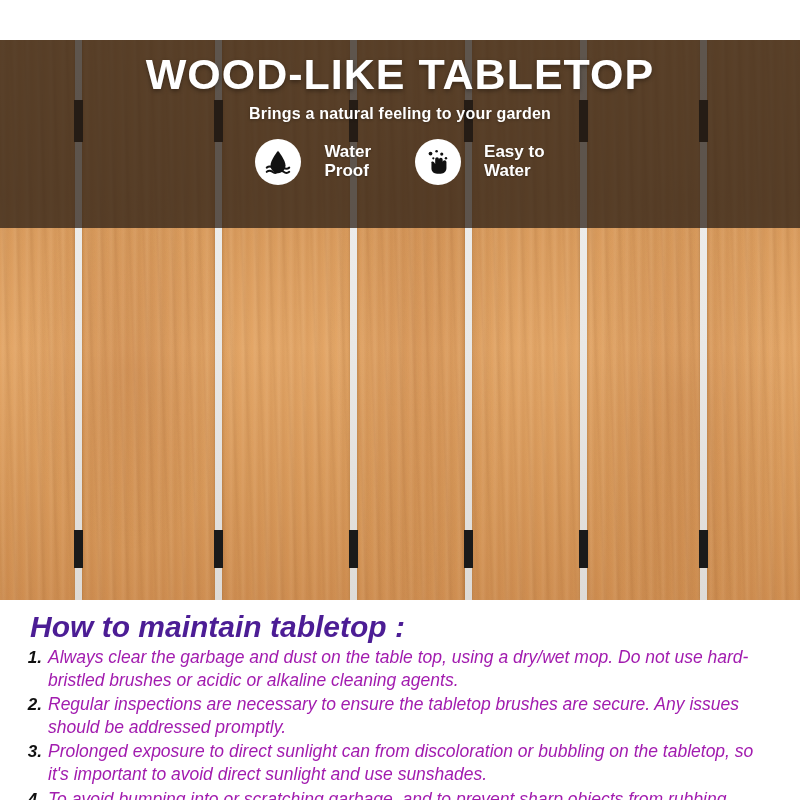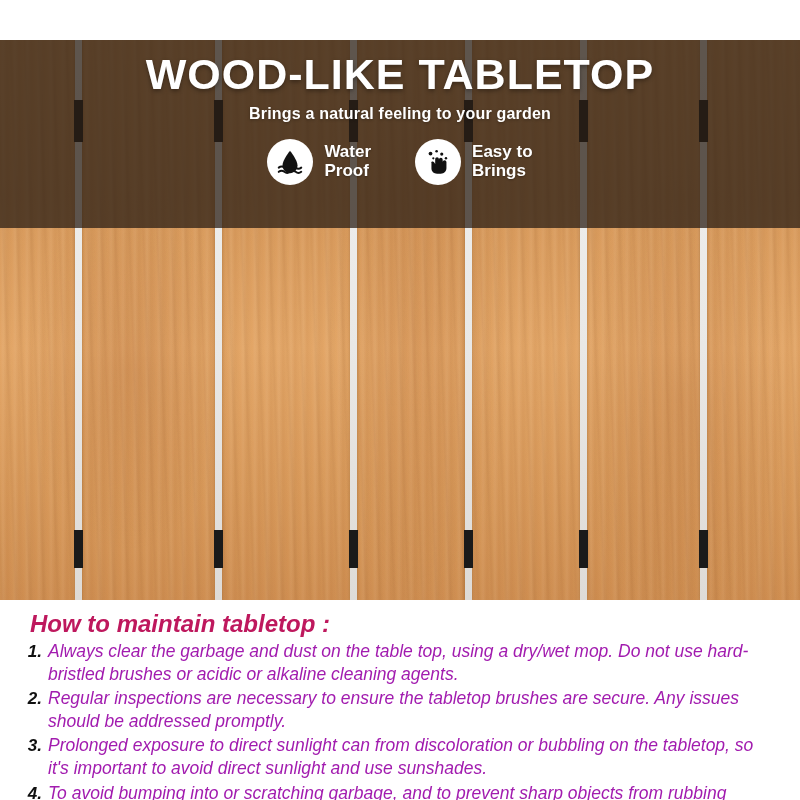--- a/index.html
+++ b/index.html
@@ -118,21 +118,21 @@
   .features {
     display: flex;
     justify-content: center;
     align-items: flex-start;
     gap: 44px;
     padding-top: 16px;
   }
   .feature {
     display: flex;
     align-items: center;
-    gap: 11px;
+    gap: 23px;
     justify-content: flex-end;
   }
   .feature-icon {
     width: 46px;
     height: 46px;
     border-radius: 50%;
     background: #ffffff;
     display: flex;
     align-items: center;
     justify-content: center;
@@ -152,24 +152,24 @@
     position: absolute;
     left: 0;
     top: 560px;
     width: 800px;
     height: 240px;
     background: #ffffff;
     box-sizing: border-box;
     padding: 10px 22px 0 22px;
   }
   .maint-title {
-    font-size: 24px;
+    font-size: 30px;
     font-weight: bold;
     font-style: italic;
-    color: #be185d;
+    color: #4c1d95;
     margin: 0 0 2px 8px;
   }
   .maint-list {
     list-style: none;
     margin: 0;
     padding: 0;
   }
   .maint-item {
     display: flex;
     align-items: flex-start;
@@ -238,21 +238,21 @@
             <circle cx="20" cy="7.5" r="1.7" fill="#111111"></circle>
             <circle cx="24.5" cy="12" r="1.3" fill="#111111"></circle>
             <circle cx="11" cy="12" r="1.2" fill="#111111"></circle>
             <path d="M9 17 L9 23 C9 26 11.5 28.5 15 28.5 L19 28.5 C22.5 28.5 25 26 25 22.5 L25 16
                      C25 14.9 24.1 14 23 14 C21.9 14 21 14.9 21 16 L21 13.5 C21 12.4 20.1 11.5 19 11.5
                      C17.9 11.5 17 12.4 17 13.5 L17 13 C17 11.9 16.1 11 15 11 C13.9 11 13 11.9 13 13
                      L13 18 L11.8 16.2 C11.2 15.3 10 15.1 9.3 15.8 C8.7 16.3 8.7 16.5 9 17 Z" fill="#111111"></path>
           </svg>
         </div>
         <div class="feature-label">Easy to
-Brings</div>
+Water</div>
       </div>
 
     </div>
   </div>
 
   <div class="maintenance">
     <div class="maint-title">How to maintain tabletop :</div>
     <ul class="maint-list">
       <li class="maint-item">
         <span class="maint-num">1.</span>

